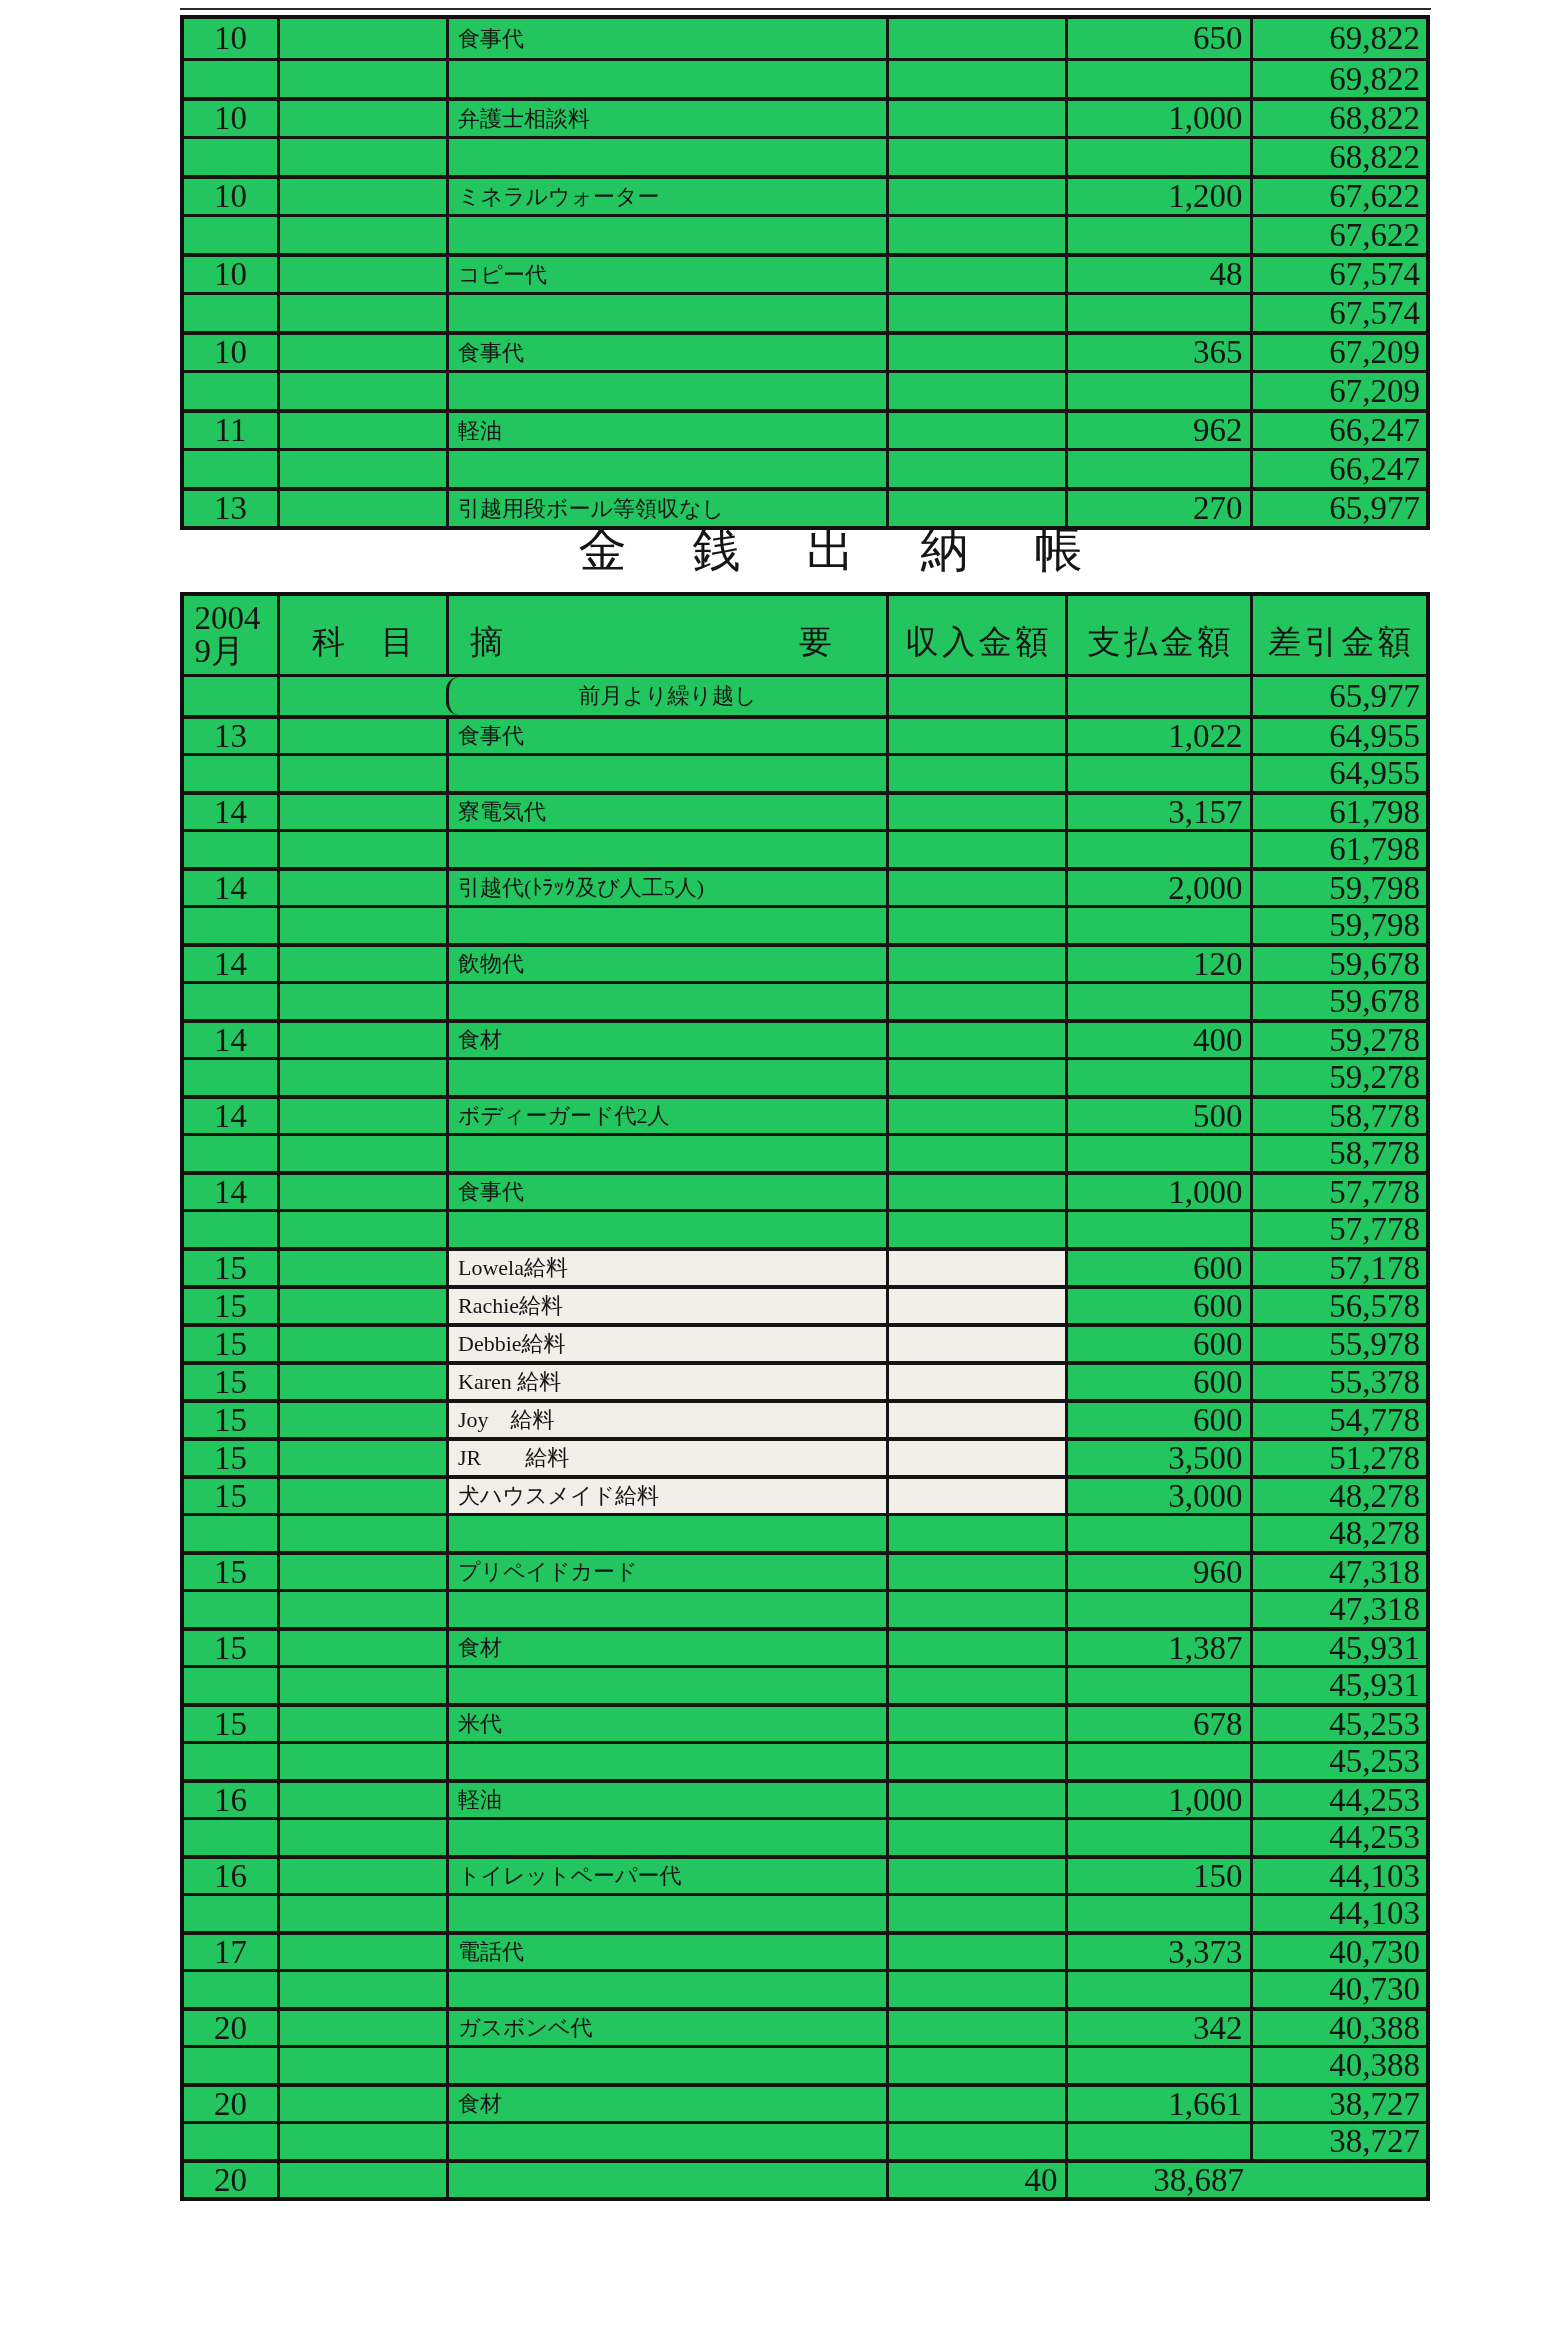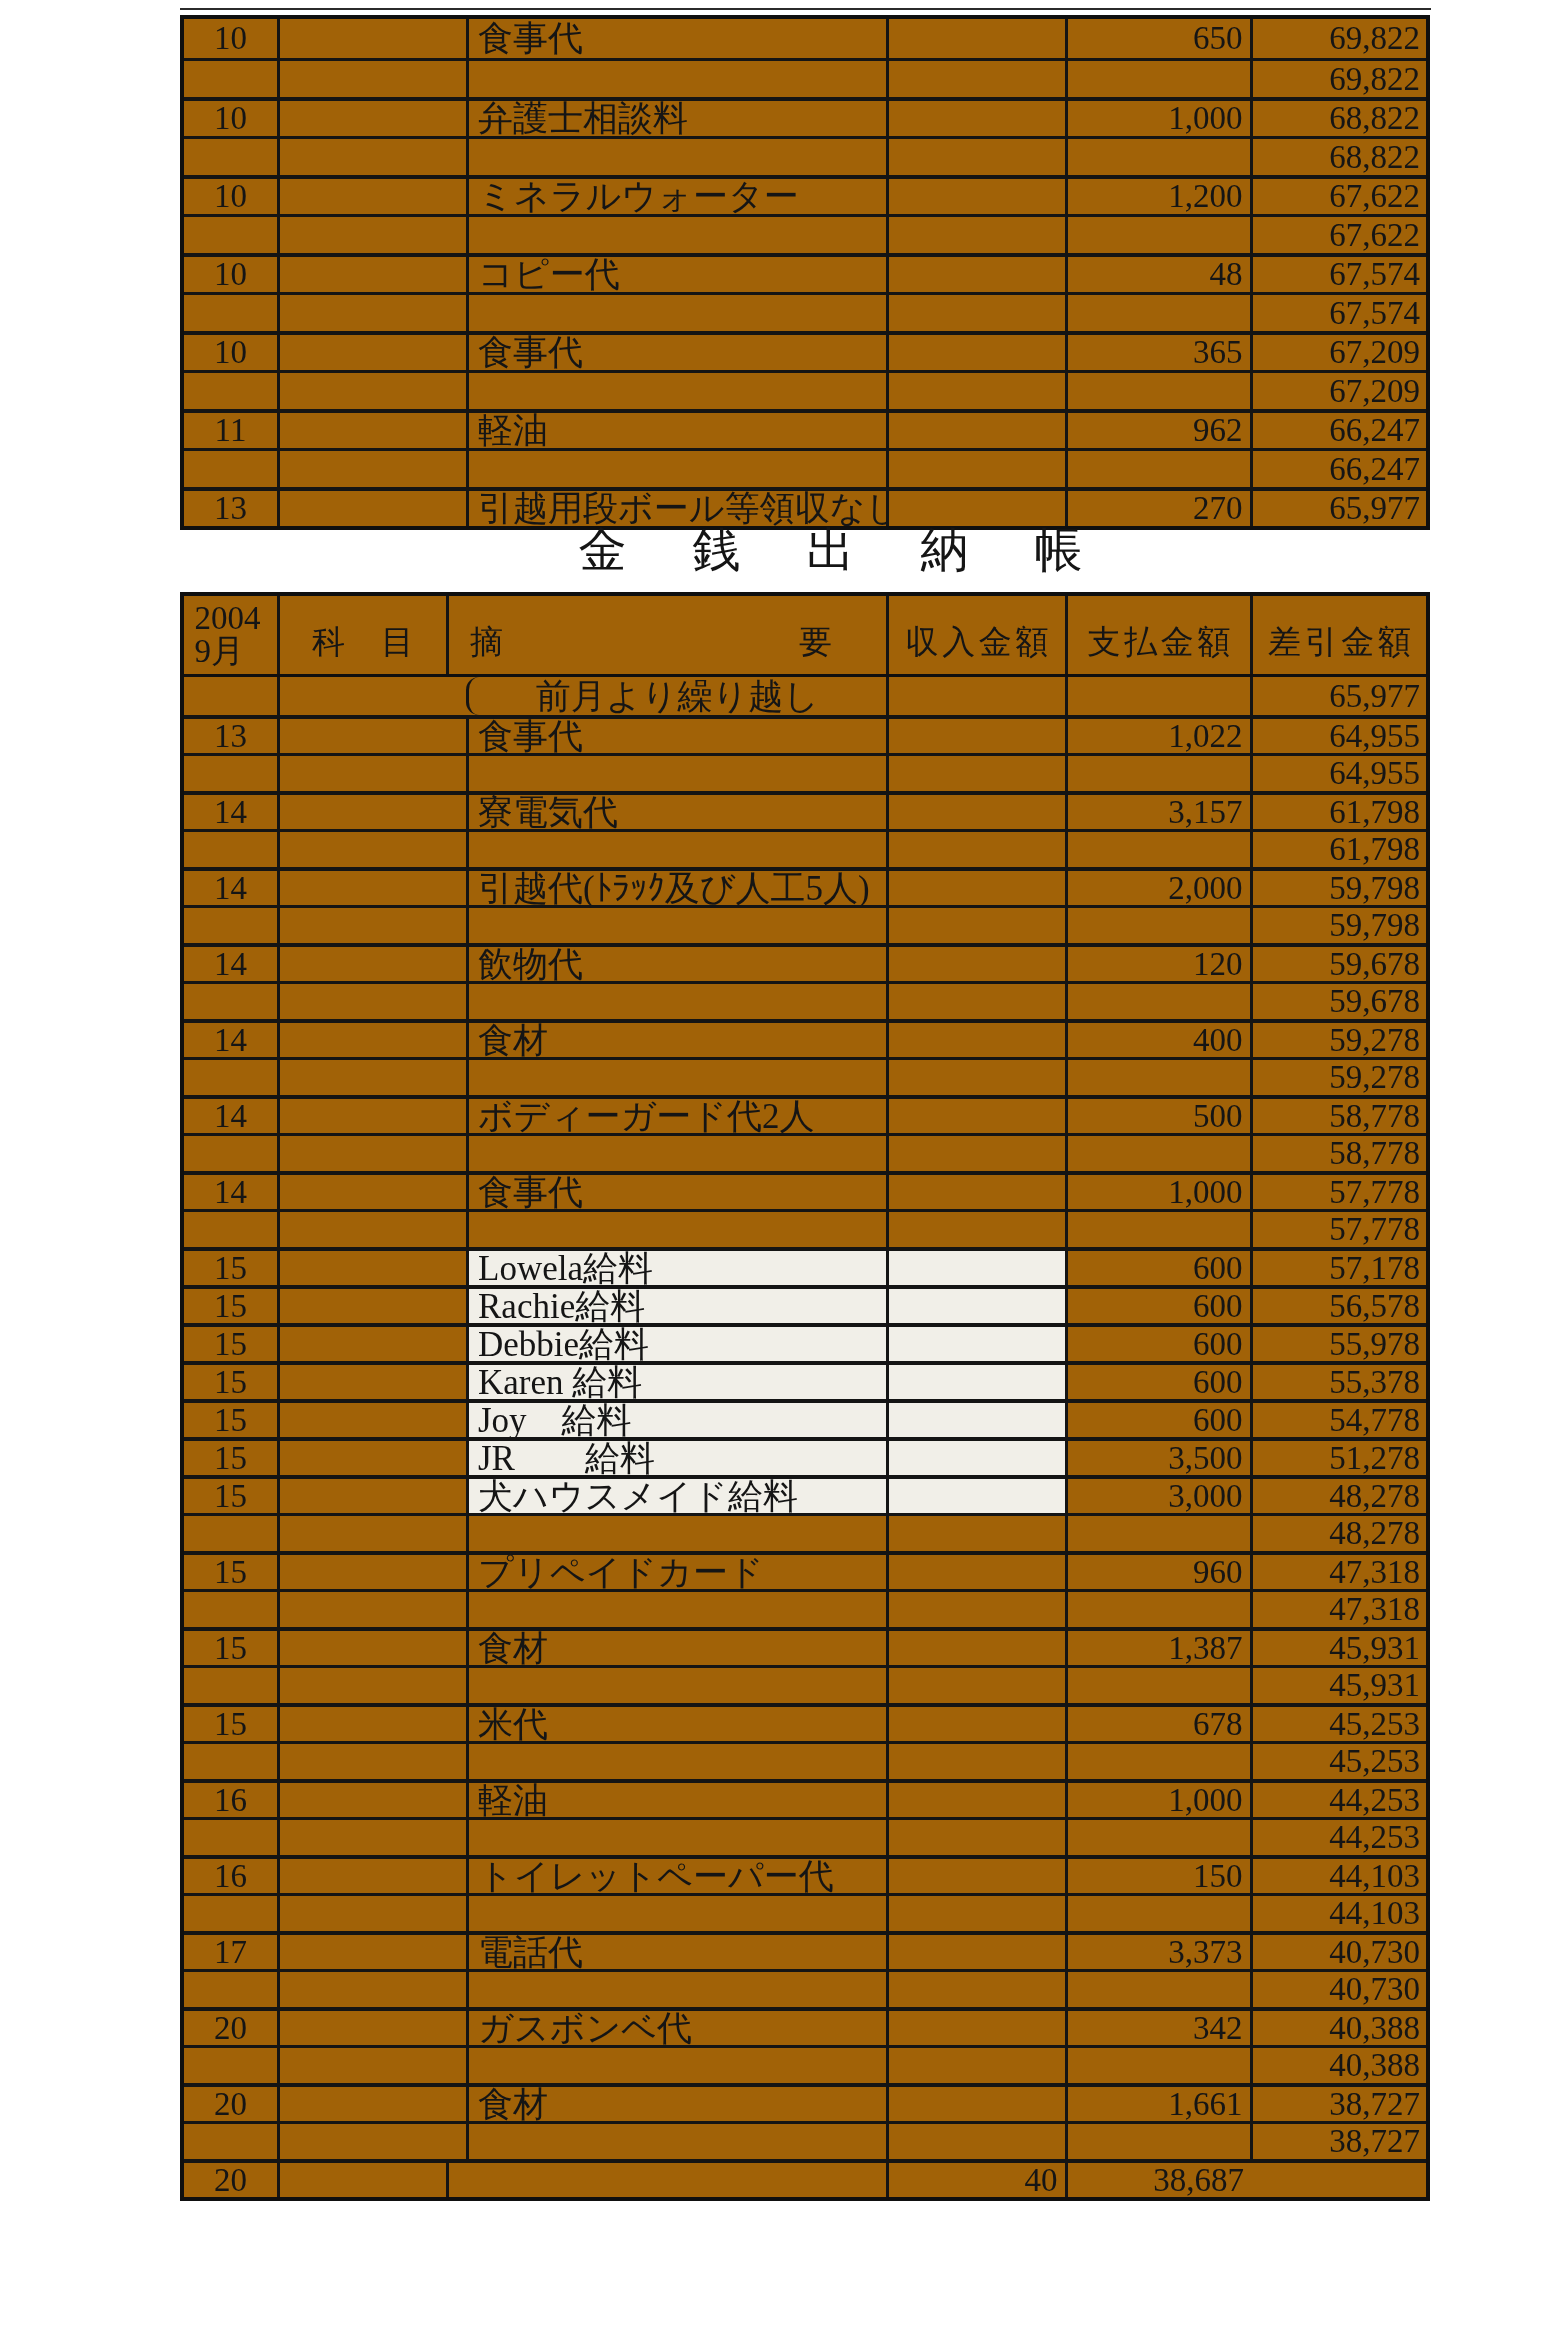--- a/index.html
+++ b/index.html
@@ -15,21 +15,21 @@
   
   .cut-line {
     position: absolute; top: 7.5px; left: 180px;
     width: 1251px; height: 2.2px; background: #2b2b2b;
   }
 
   .ledger {
     position: absolute; left: 180px; width: 1242px;
     border: 4.5px solid #0f0f0f;
     box-sizing: content-box;
-    background: #a16207;
+    background: #22c55e;
   }
   .ledger.prev { top: 15px; }
   .ledger.cur  { top: 592px; }
 
   .row {
     display: grid;
     grid-template-columns: 93px 169px 440px 179px 185px 176px;
     border-top: 3px solid #141414;
     height: 39px;
   }
@@ -39,21 +39,21 @@
 
   .cell {
     display: flex; align-items: center;
     border-left: 3px solid #141414;
     overflow: hidden;
     white-space: nowrap;
   }
   .cell:first-child { border-left: none; }
 
   .c-day  { justify-content: center; font-size: 33px; }
-  .c-desc { padding-left: 9px; font-size: 35px; margin-left: 20px; }
+  .c-desc { padding-left: 9px; font-size: 22px; }
   .c-pay, .c-bal { justify-content: flex-end; font-size: 33px; }
   .c-pay { padding-right: 7.5px; }
   .c-bal { padding-right: 6px; }
 
   .row.center .c-desc { justify-content: center; padding-left: 0; border-radius: 13px; }
   .row.shaded .c-desc, .row.shaded .c-in { background: #f1efe8; }
 
   
   .row.header-row { height: 81px; border-top: 0; border-bottom: 3.7px solid #0f0f0f; }
   .row.header-row .cell { align-items: flex-end; padding-bottom: 9px; font-size: 33px; }

